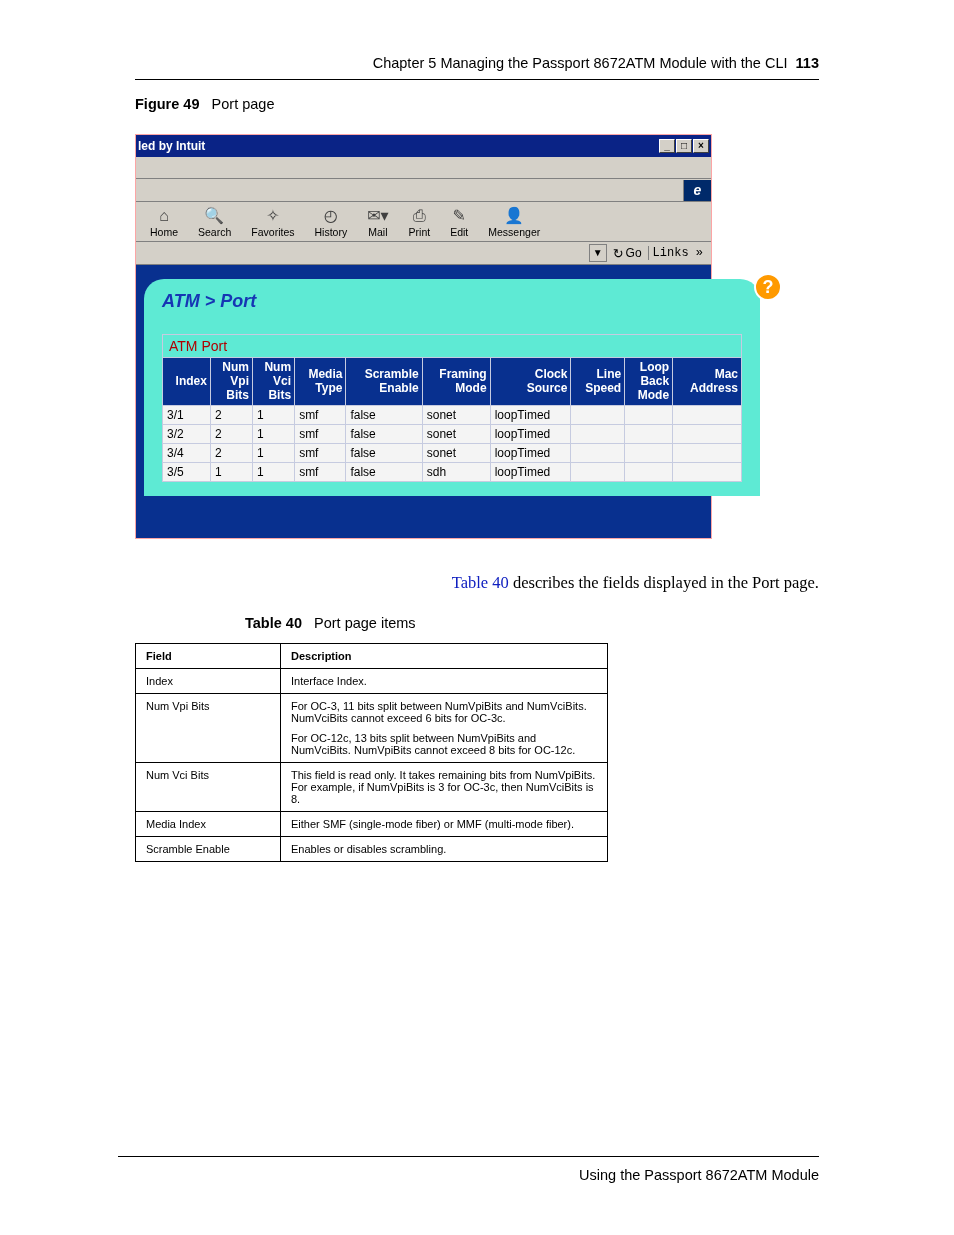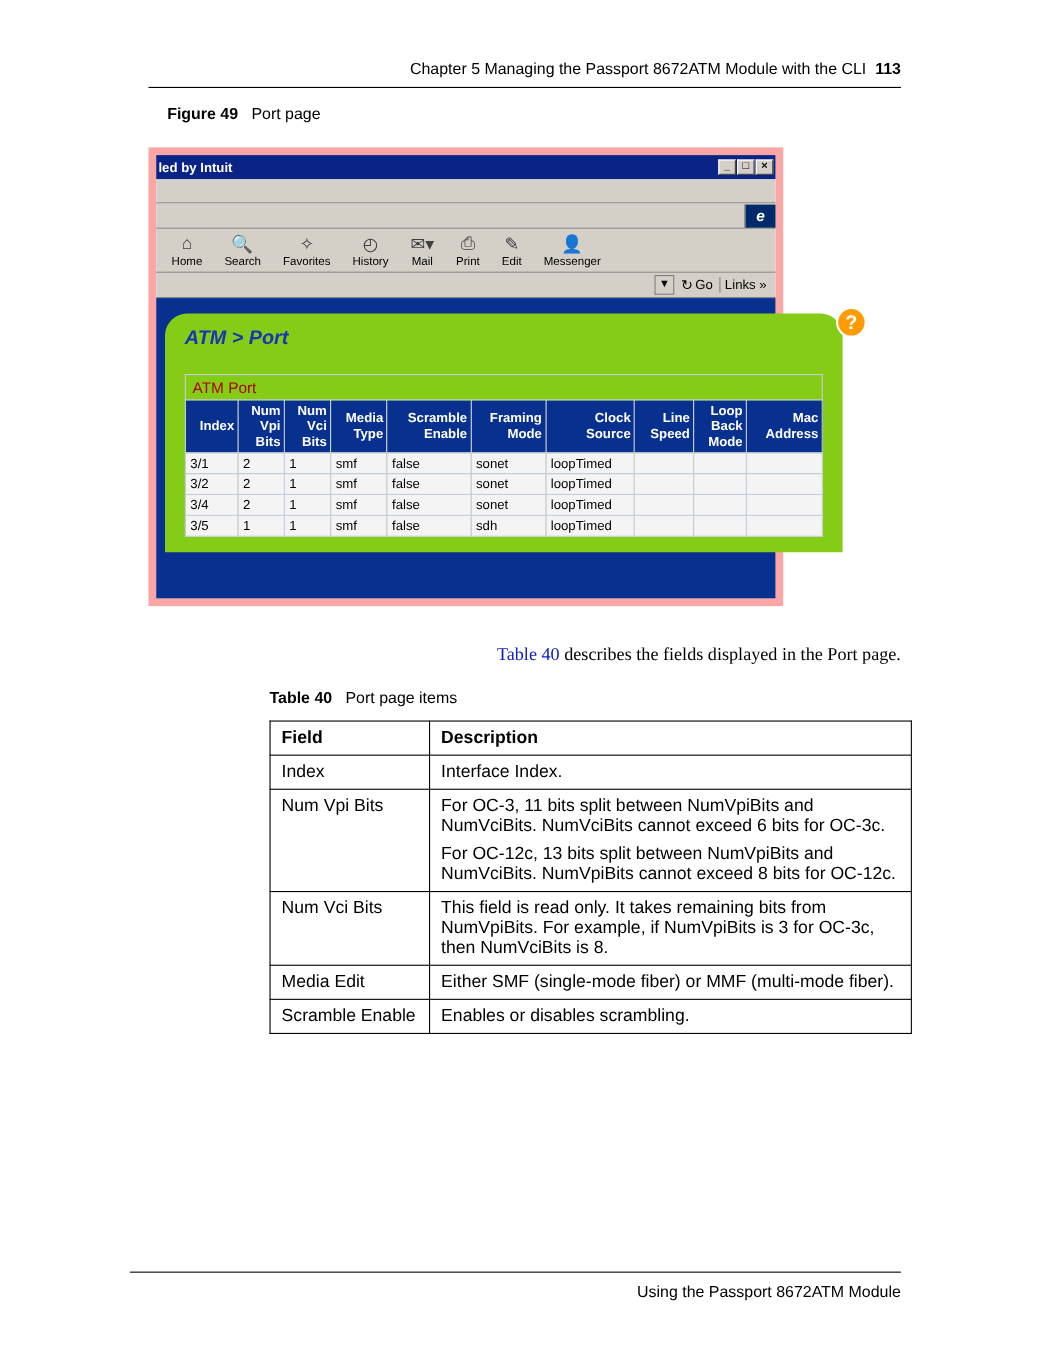--- a/index.html
+++ b/index.html
@@ -15,27 +15,27 @@
     padding: 55px 135px 0 135px;
   }
   .chapter-header {
     text-align: right;
     font-size: 14.5px;
     padding-bottom: 8px;
     border-bottom: 1.5px solid #000;
     margin-bottom: 16px;
   }
   .chapter-header .pn { font-weight: bold; }
-  .fig-label { font-size: 14.5px; margin-bottom: 22px; margin-left: 17px; }
+  .fig-label { font-size: 14.5px; margin-bottom: 22px; }
   .fig-label .b { font-weight: bold; }
 
   
   .screenshot {
     width: 577px;
-    border: 7px solid #fca5a5;
+    border: 1px solid #fca5a5;
     display: flex; flex-direction: column;
     margin-bottom: 34px;
   }
   .ss-titlebar {
     height: 22px;
     background: #0a2386;
     color: #fff;
     display: flex;
     align-items: center;
     font-size: 12px;
@@ -79,29 +79,29 @@
   .ss-addressbar {
     height: 23px; background:#d4d0c8;
     display:flex; justify-content:flex-end; align-items:center; gap:6px;
     padding-right:4px;
     border-bottom:1px solid #808080;
   }
   .addr-drop { width:18px; height:18px; background:#d4d0c8; border:1px solid #808080;
     font-size:10px; text-align:center; line-height:16px;}
   .go-btn { font-size:12px; display:flex; align-items:center; gap:2px;}
   .go-ico { font-size:13px; }
-  .links-btn { font-size:12px; border-left:1px solid #808080; padding:0 4px;}
+  .links-btn { font-size:12px; border-left:1px solid #808080; padding:0 4px;font-family:Liberation Mono, monospace;}
 
   .ss-content {
     background:#08308f;
     padding: 14px 8px 42px 8px;
     position:relative;
   }
   .card {
-    background:#84cc16;
+    background:#5eead4;
     border-radius: 20px 20px 0 0;
     padding: 12px 18px 14px 18px;
     width: 616px;
   }
   .help-badge {
     position:absolute;
     top:8px; left:618px;
     width:28px; height:28px; border-radius:50%;
     background:#ff9a00; border:2px solid #fff;
     color:#fff; font-weight:bold; font-size:18px;
@@ -130,23 +130,22 @@
   .body-para {
     font-family: "Times New Roman", Times, serif;
     font-size: 16.5px; margin: 0 0 22px 110px; text-align: right;
   }
   .body-para .lnk { color:#1020c0; }
   .tbl-label { font-size:14.5px; margin: 0 0 12px 110px; }
   .tbl-label .b { font-weight:bold; }
 
   table.items {
     border-collapse:collapse;
-    margin-left:110px;
-    width: 584px;
-    font-size:16px;
+    width: 473px;
+    font-size:11px;
   }
   table.items th {
     text-align:left; border:1px solid #000; padding:6px 10px; font-weight:bold;
   }
   table.items td {
     border:1px solid #000; padding:6px 10px; vertical-align:top;
   }
   table.items td.f { width:145px; }
   .desc-p + .desc-p { margin-top:8px; }
 
@@ -327,21 +326,21 @@
             <div class="desc-p">For OC-12c, 13 bits split between NumVpiBits and NumVciBits. NumVpiBits cannot exceed 8 bits for OC-12c.</div>
           </td>
         </tr>
         <tr>
           <td class="f">Num Vci Bits</td>
           <td>
             <div class="desc-p">This field is read only. It takes remaining bits from NumVpiBits. For example, if NumVpiBits is 3 for OC-3c, then NumVciBits is 8.</div>
           </td>
         </tr>
         <tr>
-          <td class="f">Media Edit</td>
+          <td class="f">Media Index</td>
           <td>
             <div class="desc-p">Either SMF (single-mode fiber) or MMF (multi-mode fiber).</div>
           </td>
         </tr>
         <tr>
           <td class="f">Scramble Enable</td>
           <td>
             <div class="desc-p">Enables or disables scrambling.</div>
           </td>
         </tr>

